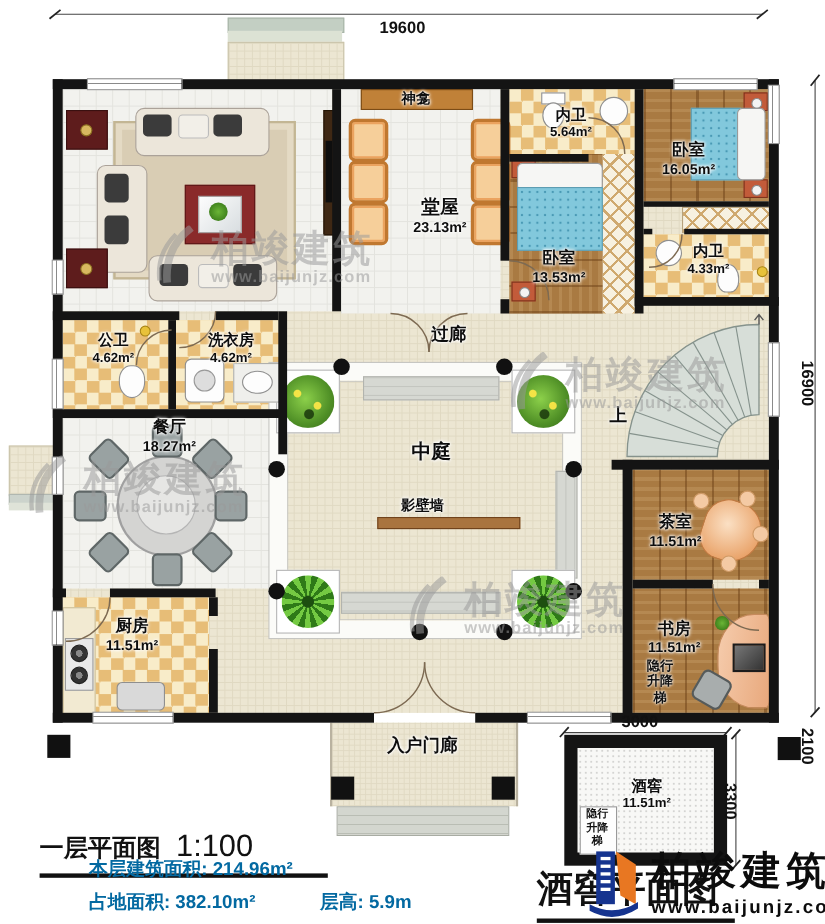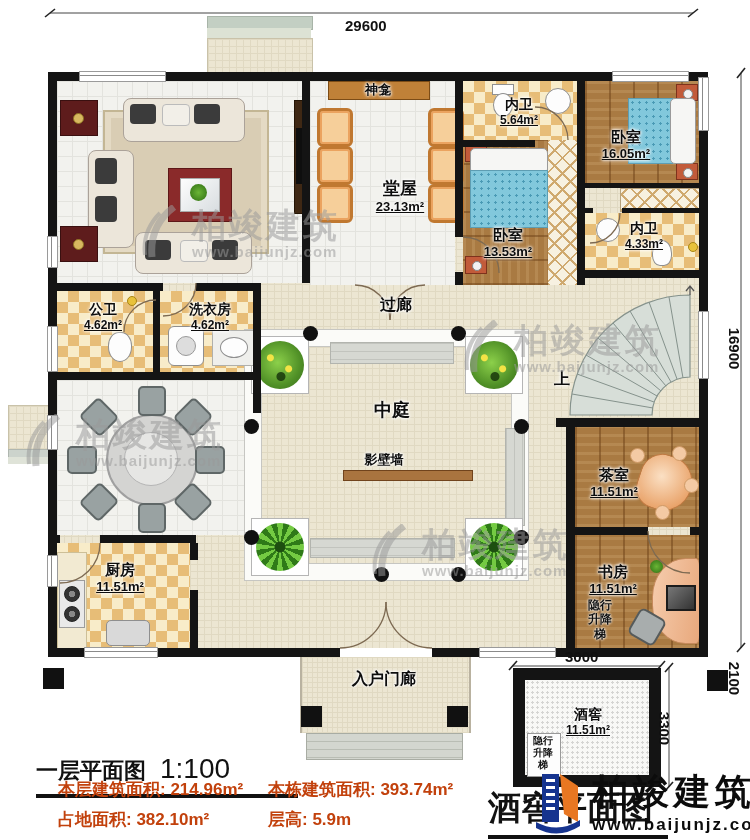--- a/index.html
+++ b/index.html
@@ -11,40 +11,40 @@
   .tile-white{background-color:#f2f2ee;background-image:linear-gradient(#e3e3de 1px,transparent 1px),linear-gradient(90deg,#e3e3de 1px,transparent 1px);background-size:15px 15px;}
   .checker{background-color:#f8ecc9;background-image:repeating-conic-gradient(#e7bd77 0% 25%,#f8ecc9 0% 50%);background-size:22px 22px;}
   .wood{background-color:#a97a42;background-image:repeating-linear-gradient(90deg,rgba(110,66,24,.5) 0 2px,transparent 2px 24px),repeating-linear-gradient(0deg,rgba(255,225,175,.14) 0 3px,transparent 3px 9px);}
   .wood-v{background-color:#a97a42;background-image:repeating-linear-gradient(0deg,rgba(110,66,24,.5) 0 2px,transparent 2px 24px),repeating-linear-gradient(90deg,rgba(255,225,175,.14) 0 3px,transparent 3px 9px);}
   .hatch{background-color:#f7f1e1;background-image:repeating-linear-gradient(45deg,#cfa96f 0 2px,transparent 2px 11px),repeating-linear-gradient(-45deg,#cfa96f 0 2px,transparent 2px 11px);}
   .wall{position:absolute;background:#141414;}
   .window{position:absolute;background:linear-gradient(to bottom,#fff 0 3px,#8a8a8a 3px 4px,#fff 4px 100%);box-shadow:0 0 0 1px #9a9a9a;}
   .window-v{position:absolute;background:linear-gradient(to right,#fff 0 3px,#8a8a8a 3px 4px,#fff 4px 100%);box-shadow:0 0 0 1px #9a9a9a;}
   .rlabel{position:absolute;text-align:center;font-weight:700;color:#0d0d0d;line-height:1.18;text-shadow:0 0 2px #fff,0 0 3px #fff,0 0 4px #fff;}
   .rlabel .nm{font-size:15px;}
-  .rlabel .ar{font-size:13px;text-decoration:underline;}
+  .rlabel .ar{font-size:13px;}
   .col-dot{position:absolute;width:15px;height:15px;border-radius:50%;background:#111;}
   .gray-strip{position:absolute;background:#d6d8d2;border:1px solid #b2b4ae;background-image:linear-gradient(#c2c4be 1px,transparent 1px);background-size:100% 8px;}
   .planter{position:absolute;width:58px;height:58px;background:#fff;border:1px solid #b5b5b5;padding:4px;box-sizing:border-box;}
   .tree-round{width:100%;height:100%;border-radius:50%;background:radial-gradient(circle at 30% 35%,rgba(250,230,70,.95) 0 3px,transparent 4px),radial-gradient(circle at 68% 58%,rgba(250,230,70,.95) 0 3px,transparent 4px),radial-gradient(circle at 52% 74%,rgba(25,55,12,.85) 0 4px,transparent 5px),radial-gradient(circle at 45% 45%,#8cd04a,#4f8f26 62%,#376c18);}
   .palm{width:100%;height:100%;border-radius:50%;background:radial-gradient(circle,#1d4f10 0 5px,transparent 6px),repeating-conic-gradient(from 8deg,#2f7a18 0 15deg,#74ca42 15deg 30deg);}
   .sofa,.sofa-c{position:absolute;background:#ece6da;border:1px solid #aba299;border-radius:8px;}
   .cushion{position:absolute;background:#3b3b3b;border-radius:4px;}
   .chair-o{position:absolute;width:30px;height:33px;background:#f6cf9a;border:3px solid #c07830;border-radius:6px;box-shadow:inset 0 0 0 2px #eba35f;}
   .nightstand{position:absolute;background:#c25b3a;border:1px solid #7e321c;}
   .nightstand::after{content:"";position:absolute;left:50%;top:50%;width:8px;height:8px;margin:-4px 0 0 -4px;border-radius:50%;background:#f3f3f3;border:1px solid #888;}
   .dchair{position:absolute;width:24px;height:26px;background:#99a2a2;border:2px solid #5f6767;border-radius:5px;}
   .fix-white{position:absolute;background:#fdfdfd;border:1px solid #8f8f8f;}
   .dim-text{position:absolute;font-weight:700;font-size:15px;color:#111;}
   .vert{transform-origin:center;transform:rotate(90deg);}
   .watermark{position:absolute;display:flex;align-items:center;gap:6px;color:#9a9a9a;opacity:.52;pointer-events:none;z-index:40;}
   .wm-big{font-size:34px;font-weight:700;letter-spacing:3px;white-space:nowrap;}
   .wm-url{font-size:15px;font-weight:700;letter-spacing:1px;margin-top:-6px;white-space:nowrap;}
   .titleblock{position:absolute;color:#111;}
-  .stat{position:absolute;font-size:17px;font-weight:700;color:#c2410c;white-space:nowrap;}
+  .stat{position:absolute;font-size:17px;font-weight:700;color:#0369a1;white-space:nowrap;margin-left:23px;}
   .elev-label{position:absolute;font-size:12px;font-weight:700;line-height:1.2;text-align:center;color:#111;text-shadow:0 0 2px #fff,0 0 3px #fff;}
   svg{position:absolute;left:0;top:0;}
 </style>
 </head>
 <body>
 
 <div id="plan">
 
   <div class="abs" style="left:207px;top:16px;width:104px;height:12px;background:#c3cfc3;border:1px solid #a8b4a8;"></div>
   <div class="abs" style="left:207px;top:28px;width:104px;height:10px;background:#dce2d4;"></div>
@@ -300,25 +300,29 @@
     <div class="ar" style="font-size:12px;">4.33m²</div>
   </div>
   <div class="rlabel" style="left:67px;top:301px;width:72px;">
     <div class="nm" style="font-size:14px;">公卫</div>
     <div class="ar" style="font-size:12px;">4.62m²</div>
   </div>
   <div class="rlabel" style="left:168px;top:301px;width:84px;">
     <div class="nm" style="font-size:14px;">洗衣房</div>
     <div class="ar" style="font-size:12px;">4.62m²</div>
   </div>
-  <div class="rlabel" style="left:360px;top:296px;width:72px;">
+  <div class="rlabel" style="left:372px;top:296px;width:72px;">
     <div class="nm" style="font-size:16px;">过廊</div>
   </div>
   <div class="rlabel" style="left:550px;top:370px;width:24px;">
     <div style="font-size:16px;">上</div>
+  </div>
+  <div class="rlabel" style="left:112px;top:380px;width:84px;">
+    <div class="nm">餐厅</div>
+    <div class="ar">18.27m²</div>
   </div>
   <div class="rlabel" style="left:356px;top:400px;width:72px;">
     <div class="nm" style="font-size:18px;">中庭</div>
   </div>
   <div class="rlabel" style="left:345px;top:452px;width:78px;">
     <div style="font-size:13px;">影壁墙</div>
   </div>
   <div class="rlabel" style="left:78px;top:561px;width:84px;">
     <div class="nm">厨房</div>
     <div class="ar">11.51m²</div>
@@ -333,21 +337,21 @@
   </div>
   <div class="elev-label" style="left:584px;top:598px;width:32px;">
     <div>隐行</div>
     <div>升降</div>
     <div>梯</div>
   </div>
   <div class="rlabel" style="left:328px;top:670px;width:112px;">
     <div class="nm" style="font-size:16px;">入户门廊</div>
   </div>
 
-  <div class="dim-text" style="left:345px;top:17px;">29600</div>
+  <div class="dim-text" style="left:345px;top:17px;">19600</div>
   <div class="dim-text vert" style="left:712px;top:340px;width:44px;text-align:center;">16900</div>
 
   <div class="dim-text" style="left:565px;top:648px;">3000</div>
   <div class="abs" style="left:513px;top:668px;width:148px;height:119px;background:#141414;"></div>
   <div class="abs" style="left:525px;top:680px;width:124px;height:95px;background-color:#f8f8f6;background-image:radial-gradient(#d4d4d2 1px,transparent 1.2px);background-size:5px 5px;"></div>
   <div class="rlabel" style="left:550px;top:706px;width:76px;">
     <div class="nm" style="font-size:14px;">酒窖</div>
     <div class="ar" style="font-size:12px;">11.51m²</div>
   </div>
   <div class="abs" style="left:527px;top:733px;width:32px;height:42px;background:#fdfdfd;border:1px solid #999;"></div>
@@ -358,21 +362,20 @@
   </div>
   <div class="dim-text vert" style="left:642px;top:720px;width:44px;text-align:center;">3300</div>
   <div class="abs" style="left:707px;top:670px;width:21px;height:21px;background:#111;"></div>
   <div class="dim-text vert" style="left:712px;top:670px;width:44px;text-align:center;">2100</div>
 
   <div class="titleblock" style="left:36px;top:712px;width:262px;border-bottom:4px solid #111;padding-bottom:8px;display:flex;align-items:baseline;gap:14px;">
     <span style="font-size:22px;font-weight:700;white-space:nowrap;margin-top:44px;">一层平面图</span>
     <span style="font-size:28px;font-weight:400;">1:100</span>
   </div>
   <div class="stat" style="left:58px;top:778px;">本层建筑面积: 214.96m²</div>
-  <div class="stat" style="left:268px;top:778px;">本栋建筑面积: 393.74m²</div>
   <div class="stat" style="left:58px;top:808px;">占地面积: 382.10m²</div>
   <div class="stat" style="left:268px;top:808px;">层高: 5.9m</div>
 
   <div class="titleblock" style="left:488px;top:786px;width:180px;border-bottom:4px solid #111;padding-bottom:4px;z-index:5;">
     <span style="font-size:33px;font-weight:700;white-space:nowrap;">酒窖平面图</span>
   </div>
 
   <div class="watermark" style="left:140px;top:203px;">
     <svg width="46" height="54" viewBox="0 0 46 54" style="position:static;">
       <path d="M34 2 C18 14 10 30 12 52" fill="none" stroke="currentColor" stroke-width="7"></path>

